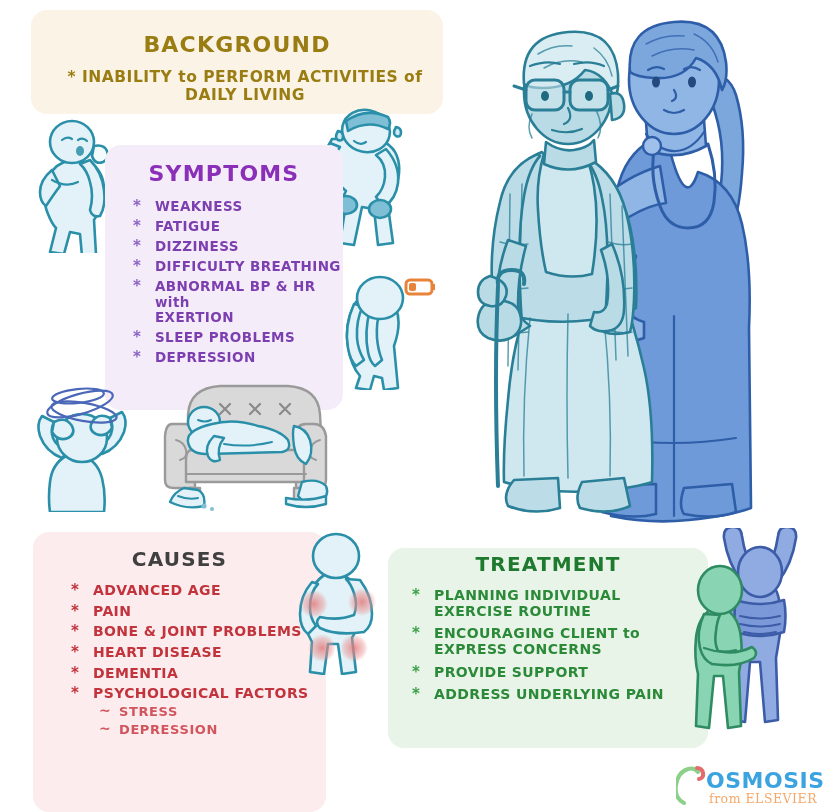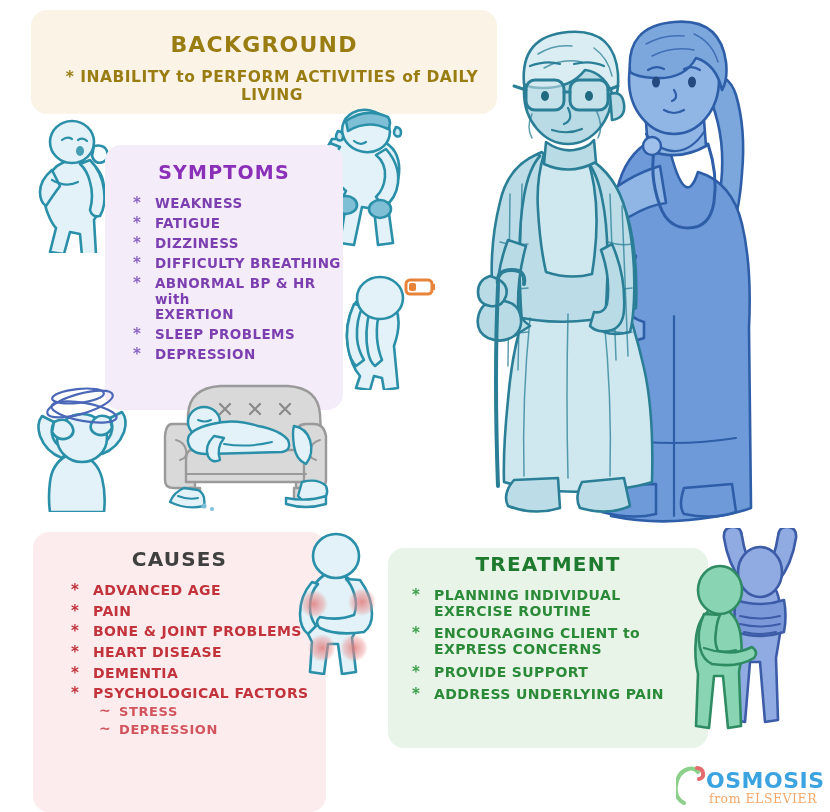--- a/index.html
+++ b/index.html
@@ -67,21 +67,21 @@
   }
   .sub-list li .tilde {
     position: absolute;
     left: 6px;
     top: -2px;
     font-size: 14px;
   }
 
   
   #bg-panel {
-    left: 31px; top: 10px; width: 466px; height: 104px;
+    left: 31px; top: 10px; width: 412px; height: 104px;
     background: #fbf3e5;
   }
   #bg-panel .panel-title {
     color: #9a7d12;
     font-size: 22px;
     margin-top: 22px;
   }
   #bg-panel .bg-line {
     color: #9a7d12;
     font-size: 15.5px;
@@ -93,21 +93,21 @@
   }
   .lower-word { text-transform: none; }
 
   
   #symptoms-panel {
     left: 105px; top: 145px; width: 238px; height: 265px;
     background: #f5ecf9;
   }
   #symptoms-panel .panel-title {
     color: #8a2fb8;
-    font-size: 19px;
+    font-size: 22px;
     margin-top: 16px;
   }
   #symptoms-panel .bullet-list {
     margin: 13px 0 0 28px;
     color: #7b3fb0;
     font-size: 13.5px;
   }
   #symptoms-panel .bullet-list li .ast { color: #8a63c4; }
 
   

